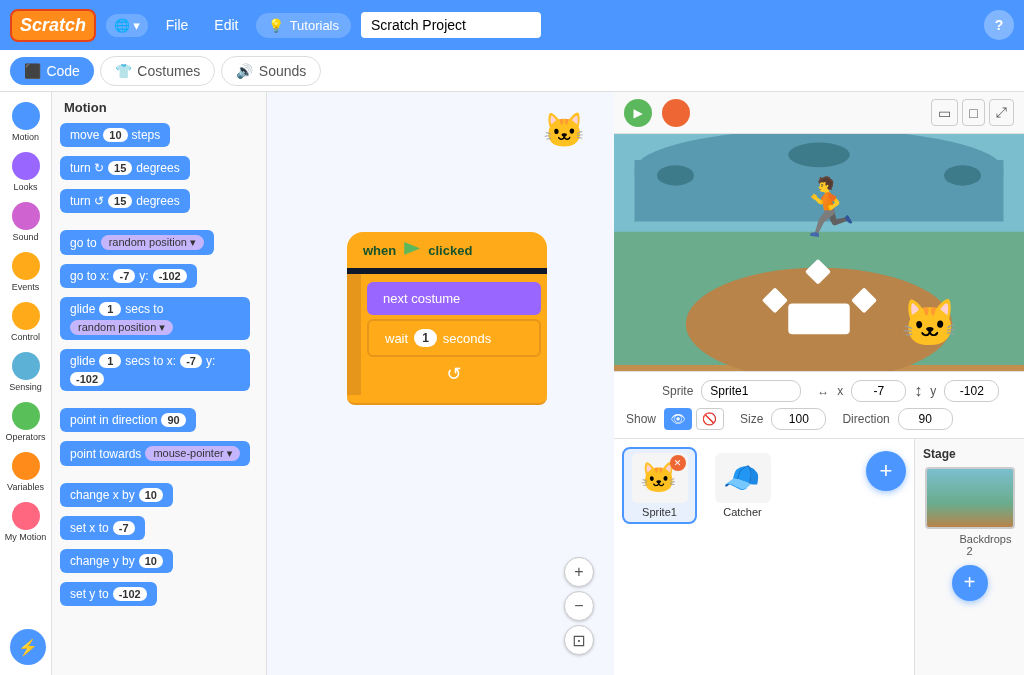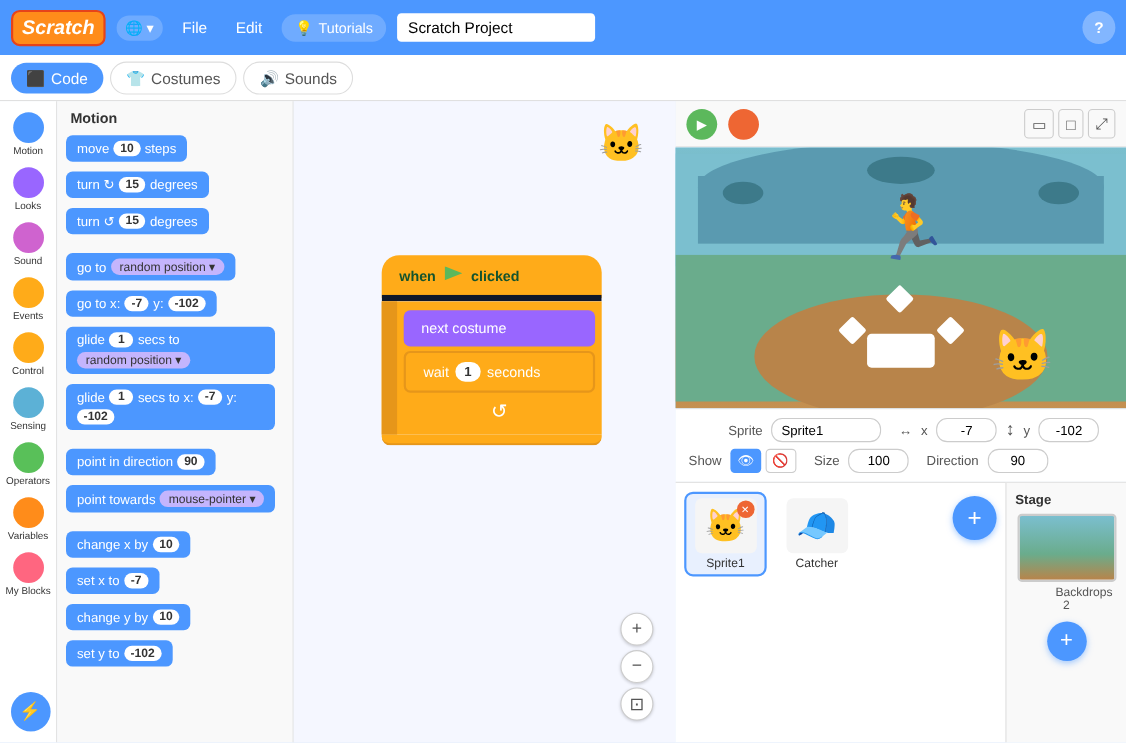--- a/index.html
+++ b/index.html
@@ -140,21 +140,21 @@
     <div class="cat-item">
       <div class="cat-circle" style="background:#59c059;"></div>
       <span class="cat-label">Operators</span>
     </div>
     <div class="cat-item">
       <div class="cat-circle" style="background:#ff8c1a;"></div>
       <span class="cat-label">Variables</span>
     </div>
     <div class="cat-item">
       <div class="cat-circle" style="background:#ff6680;"></div>
-      <span class="cat-label">My Blocks</span>
+      <span class="cat-label">My Motion</span>
     </div>
   </div>
 
   <div class="blocks-panel">
     <div class="blocks-header">Motion</div>
 
     <div class="block-row">
       <span class="block block-blue" style="display:inline-flex;">
         <span>move</span>
         <span class="block-val">10</span>

